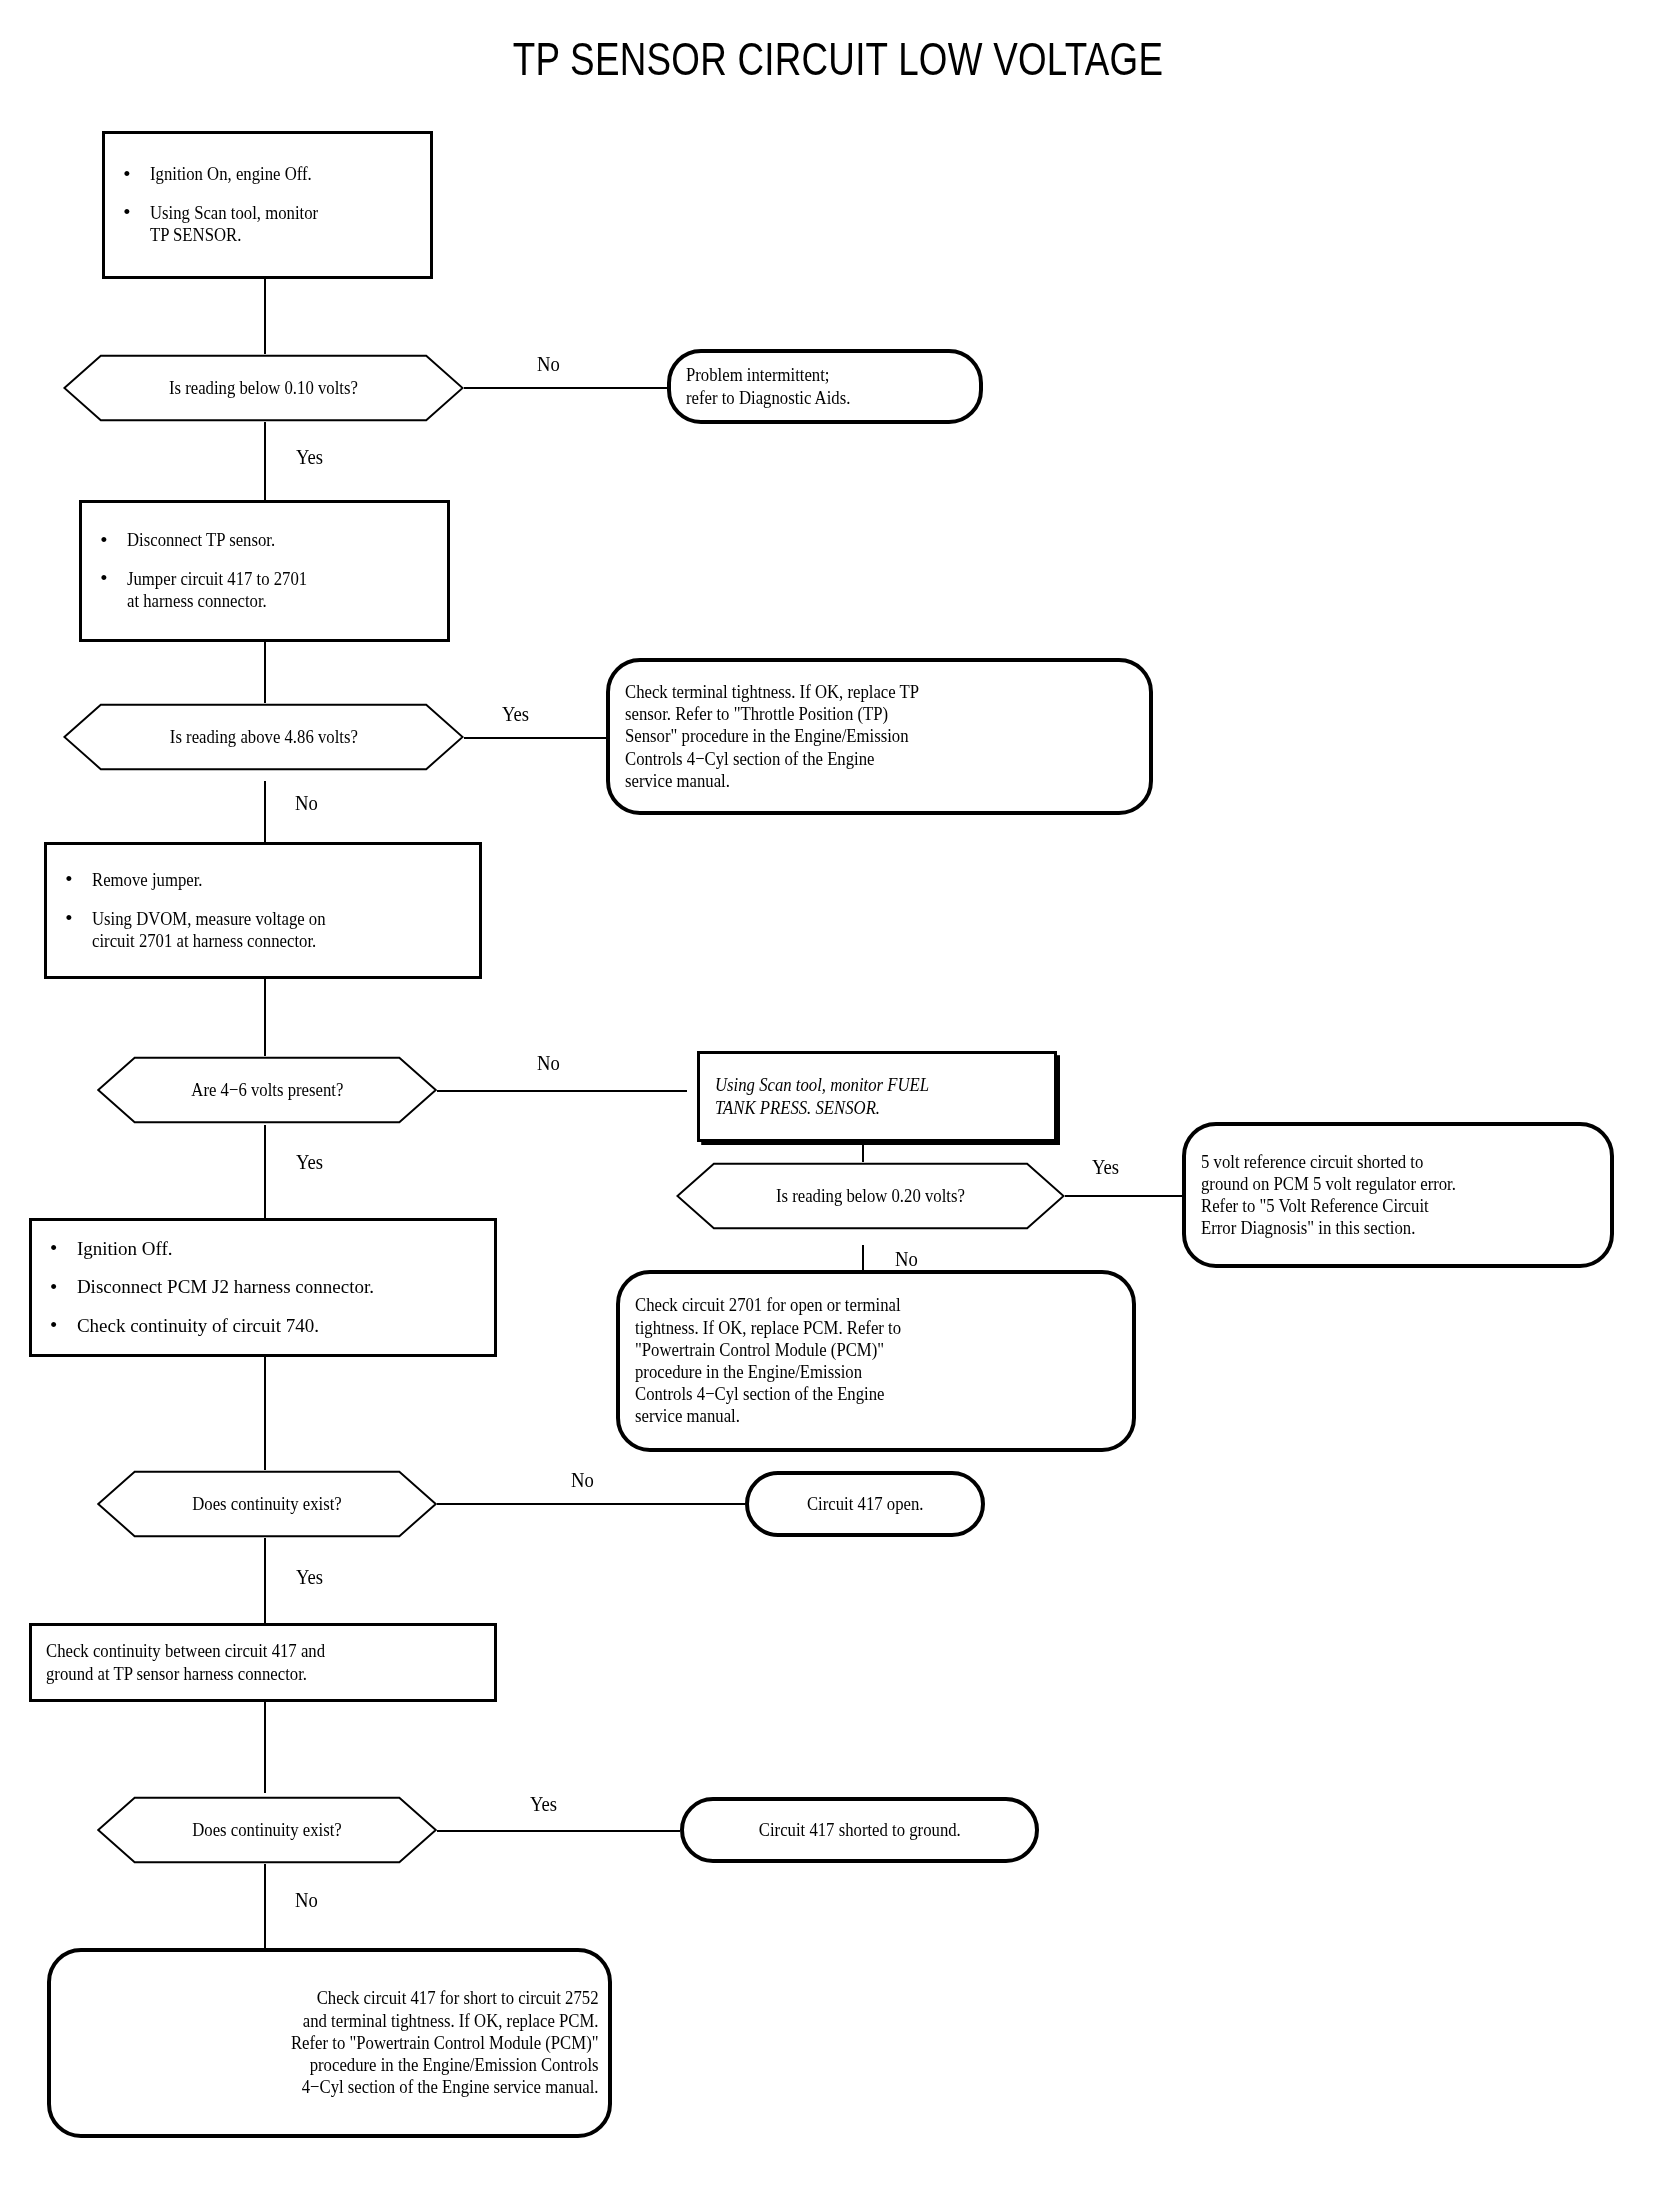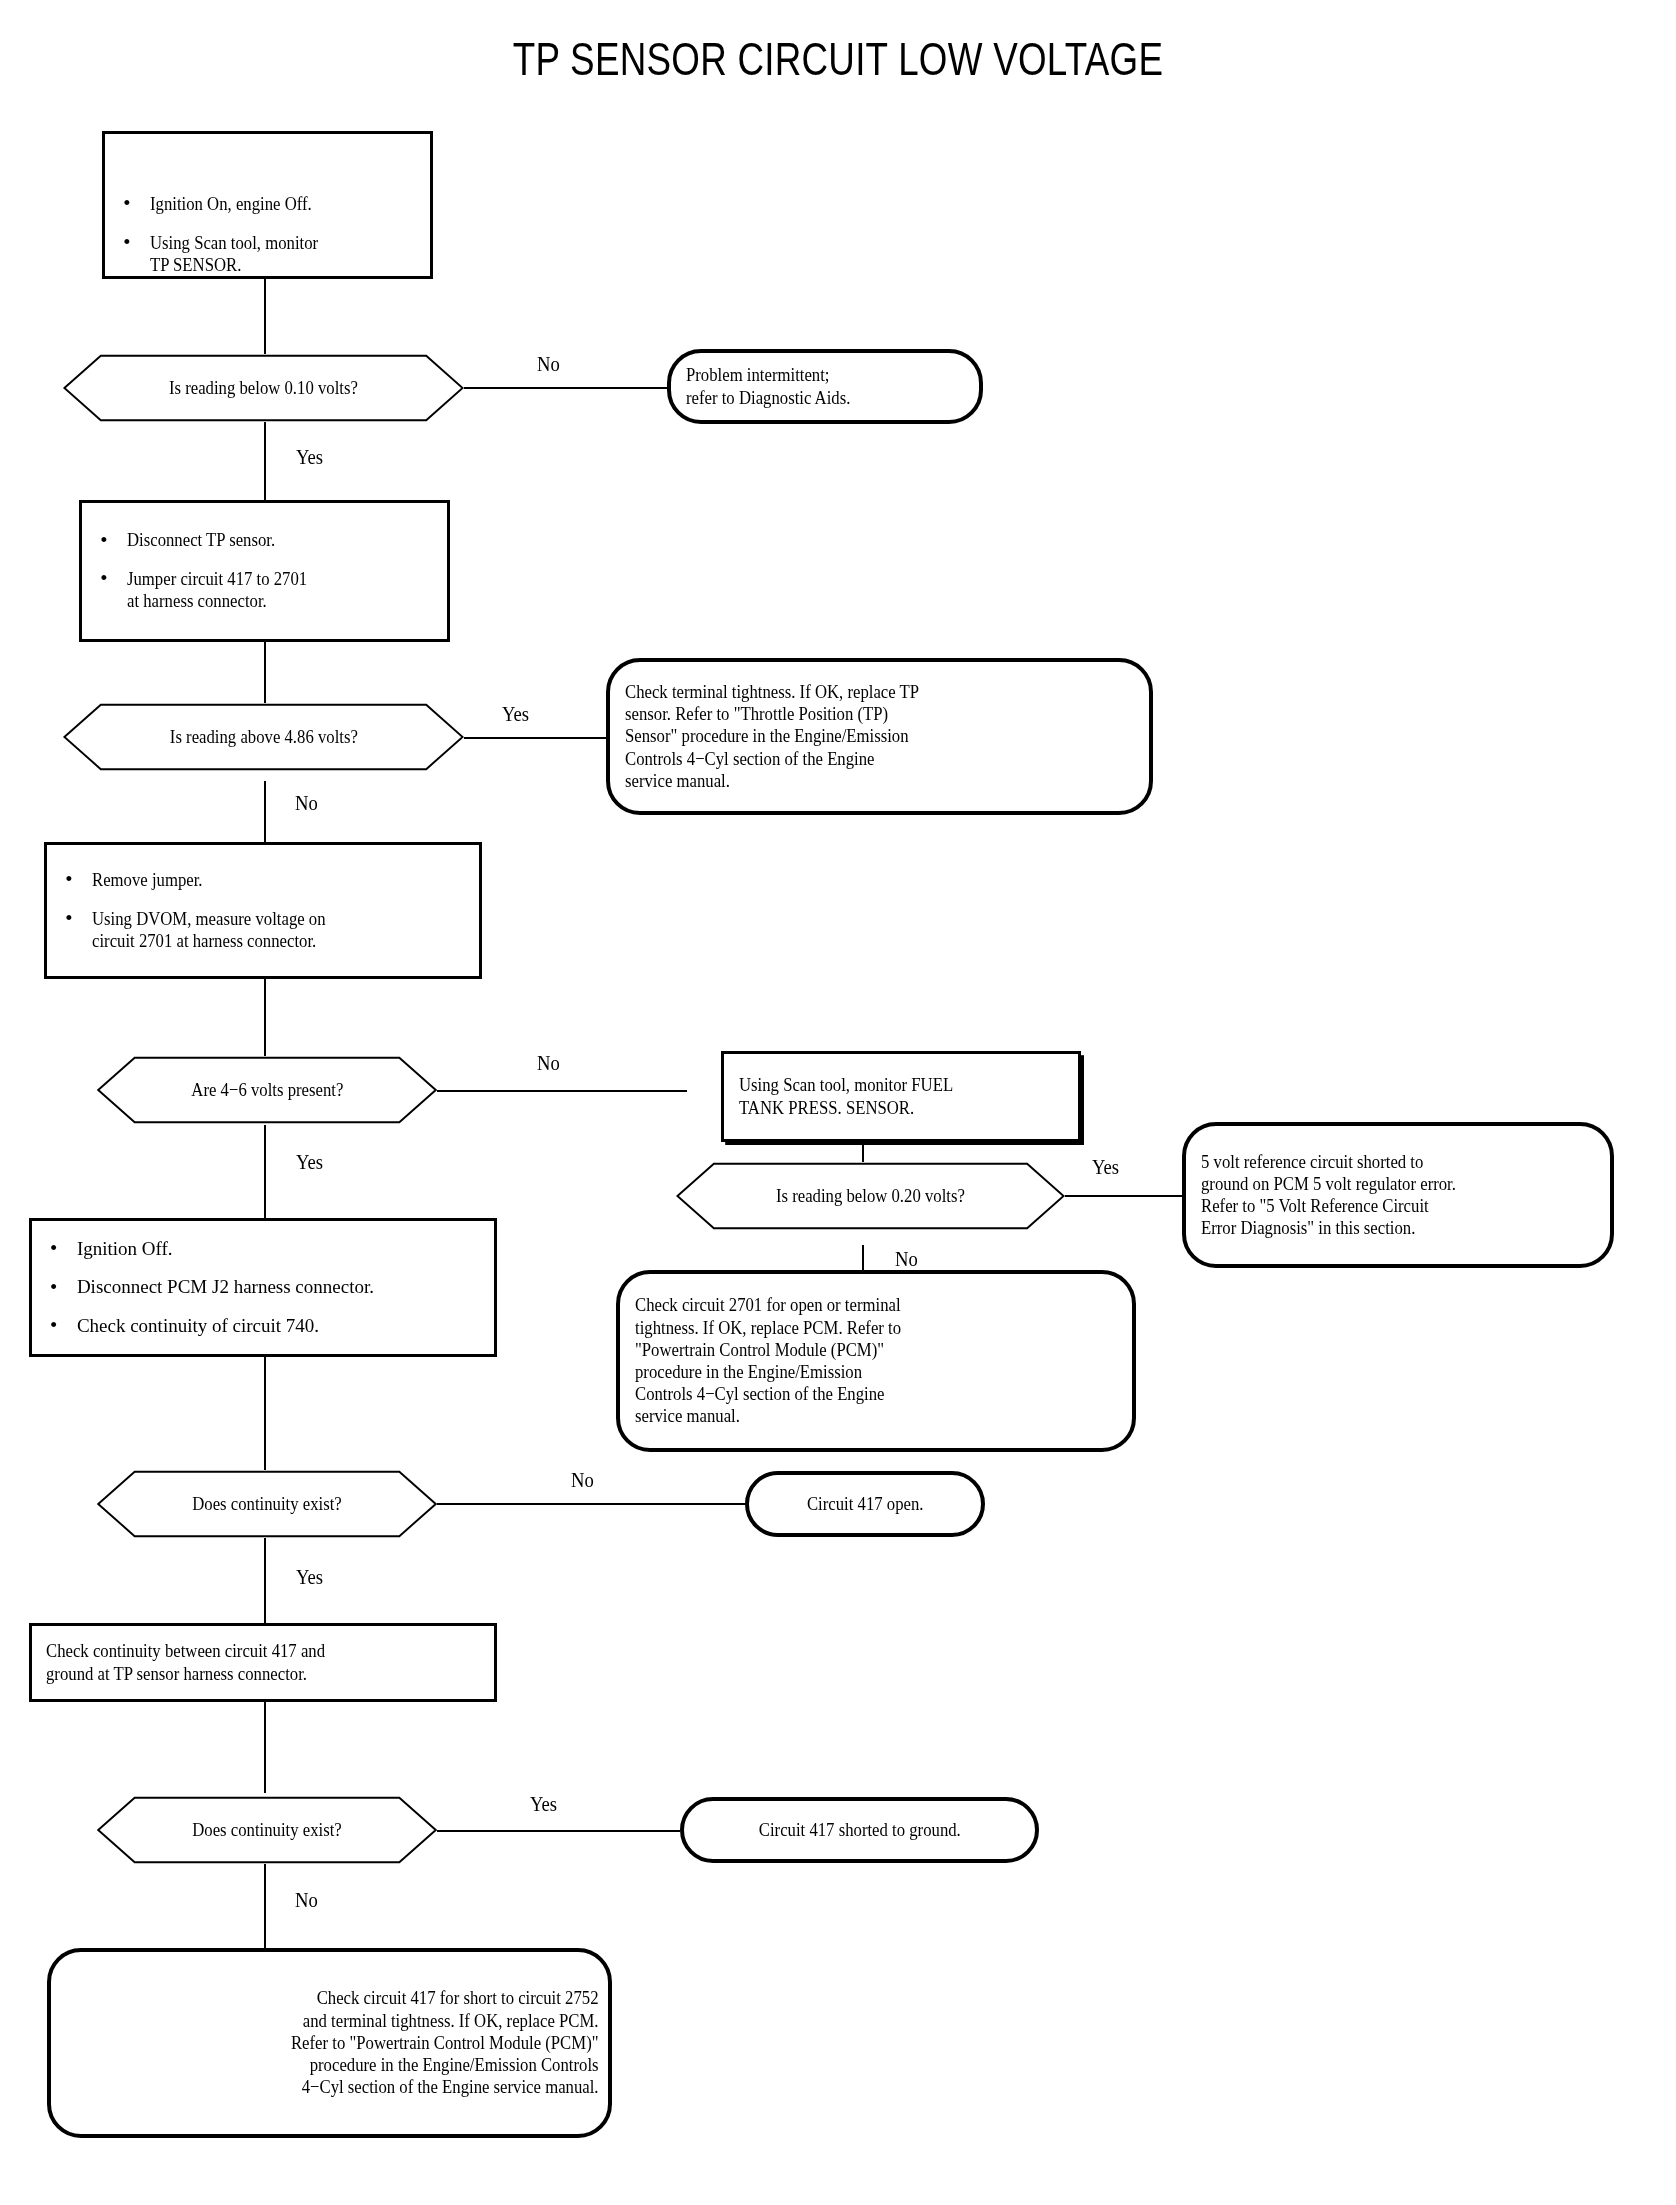--- a/index.html
+++ b/index.html
@@ -187,21 +187,21 @@
   <div class="branch" style="left:295px; top:793px;">No</div>
   <div class="branch" style="left:537px; top:1053px;">No</div>
   <div class="branch" style="left:296px; top:1152px;">Yes</div>
   <div class="branch" style="left:1092px; top:1157px;">Yes</div>
   <div class="branch" style="left:895px; top:1249px;">No</div>
   <div class="branch" style="left:571px; top:1470px;">No</div>
   <div class="branch" style="left:296px; top:1567px;">Yes</div>
   <div class="branch" style="left:530px; top:1794px;">Yes</div>
   <div class="branch" style="left:295px; top:1890px;">No</div>
 
-  <div class="node proc pad-bl" style="left:102px; top:131px; width:331px; height:148px;align-items:flex-end;">
+  <div class="node proc pad-bl" style="left:102px; top:131px; width:331px; height:148px;">
     <ul class="bullets" style="width:100%">
       <li>
           <span class="txt" style="display:block;white-space:pre-line">Ignition On, engine Off.</span>
         </li>
       <li>
           <span class="txt" style="display:block;white-space:pre-line">Using Scan tool, monitor
 TP SENSOR.</span>
         </li>
     </ul>
   </div>
@@ -267,21 +267,21 @@
 
   <div class="node dec" style="left:97px; top:1056px; width:340px; height:68px;">
     <svg width="340" height="68" viewBox="0 0 560 112">
       <polygon points="2,56 62,3 498,3 558,56 498,109 62,109" fill="#ffffff" stroke="#000000" stroke-width="3.2"></polygon>
     </svg>
     <div class="dec-label">
         <span class="txt">Are 4−6 volts present?</span>
       </div>
   </div>
 
-  <div class="node proc shadowed pad-l" style="left:721px; top:1051px; width:360px; height:91px;">
+  <div class="node proc shadowed pad-l" style="left:697px; top:1051px; width:360px; height:91px;font-style:italic;">
     <div style="width:100%">
       <div class="txt">Using Scan tool, monitor FUEL</div>
       <div class="txt">TANK PRESS. SENSOR.</div>
     </div>
   </div>
 
   <div class="node dec" style="left:676px; top:1162px; width:389px; height:68px;">
     <svg width="389" height="68" viewBox="0 0 640 112">
       <polygon points="2,56 62,3 578,3 638,56 578,109 62,109" fill="#ffffff" stroke="#000000" stroke-width="3.2"></polygon>
     </svg>

